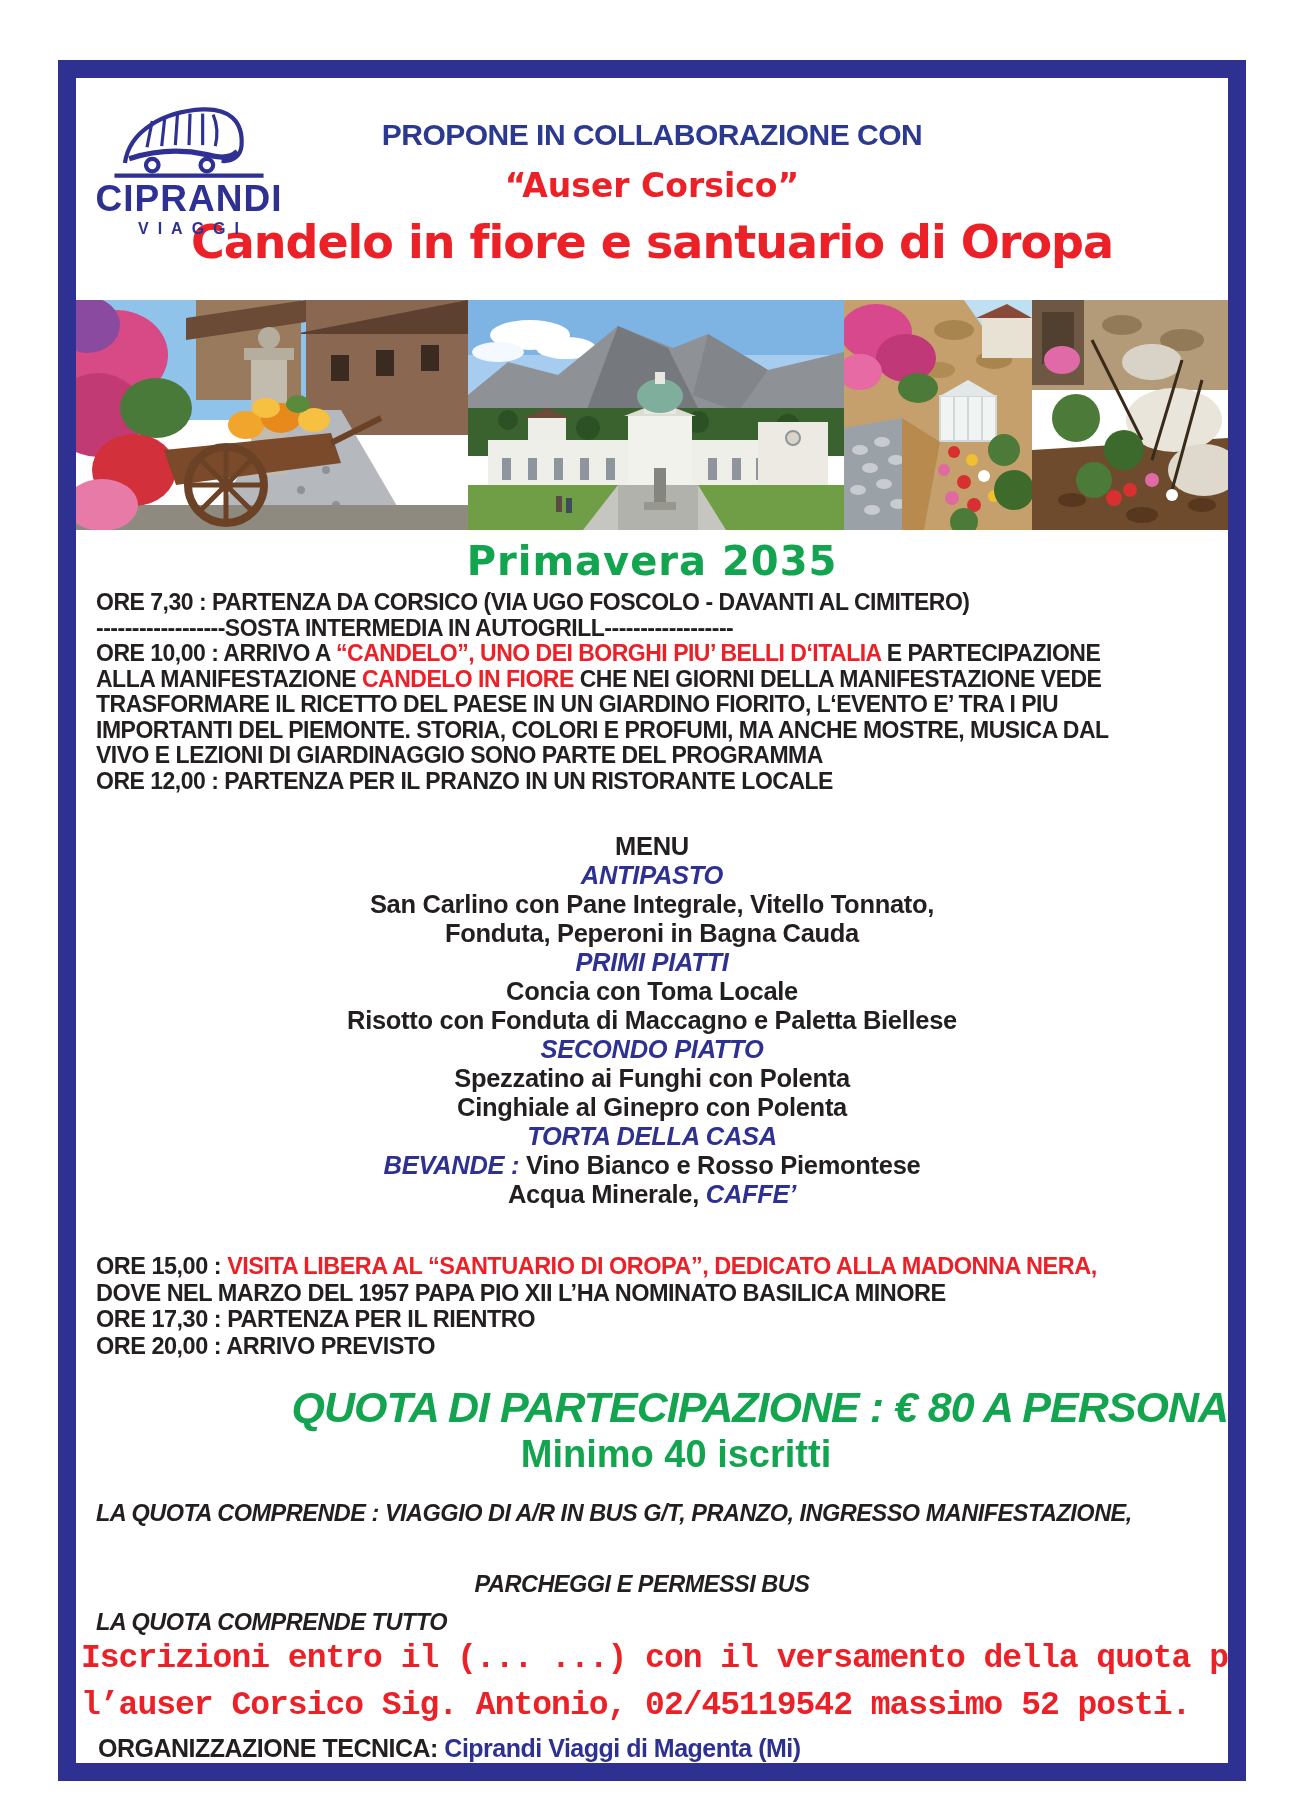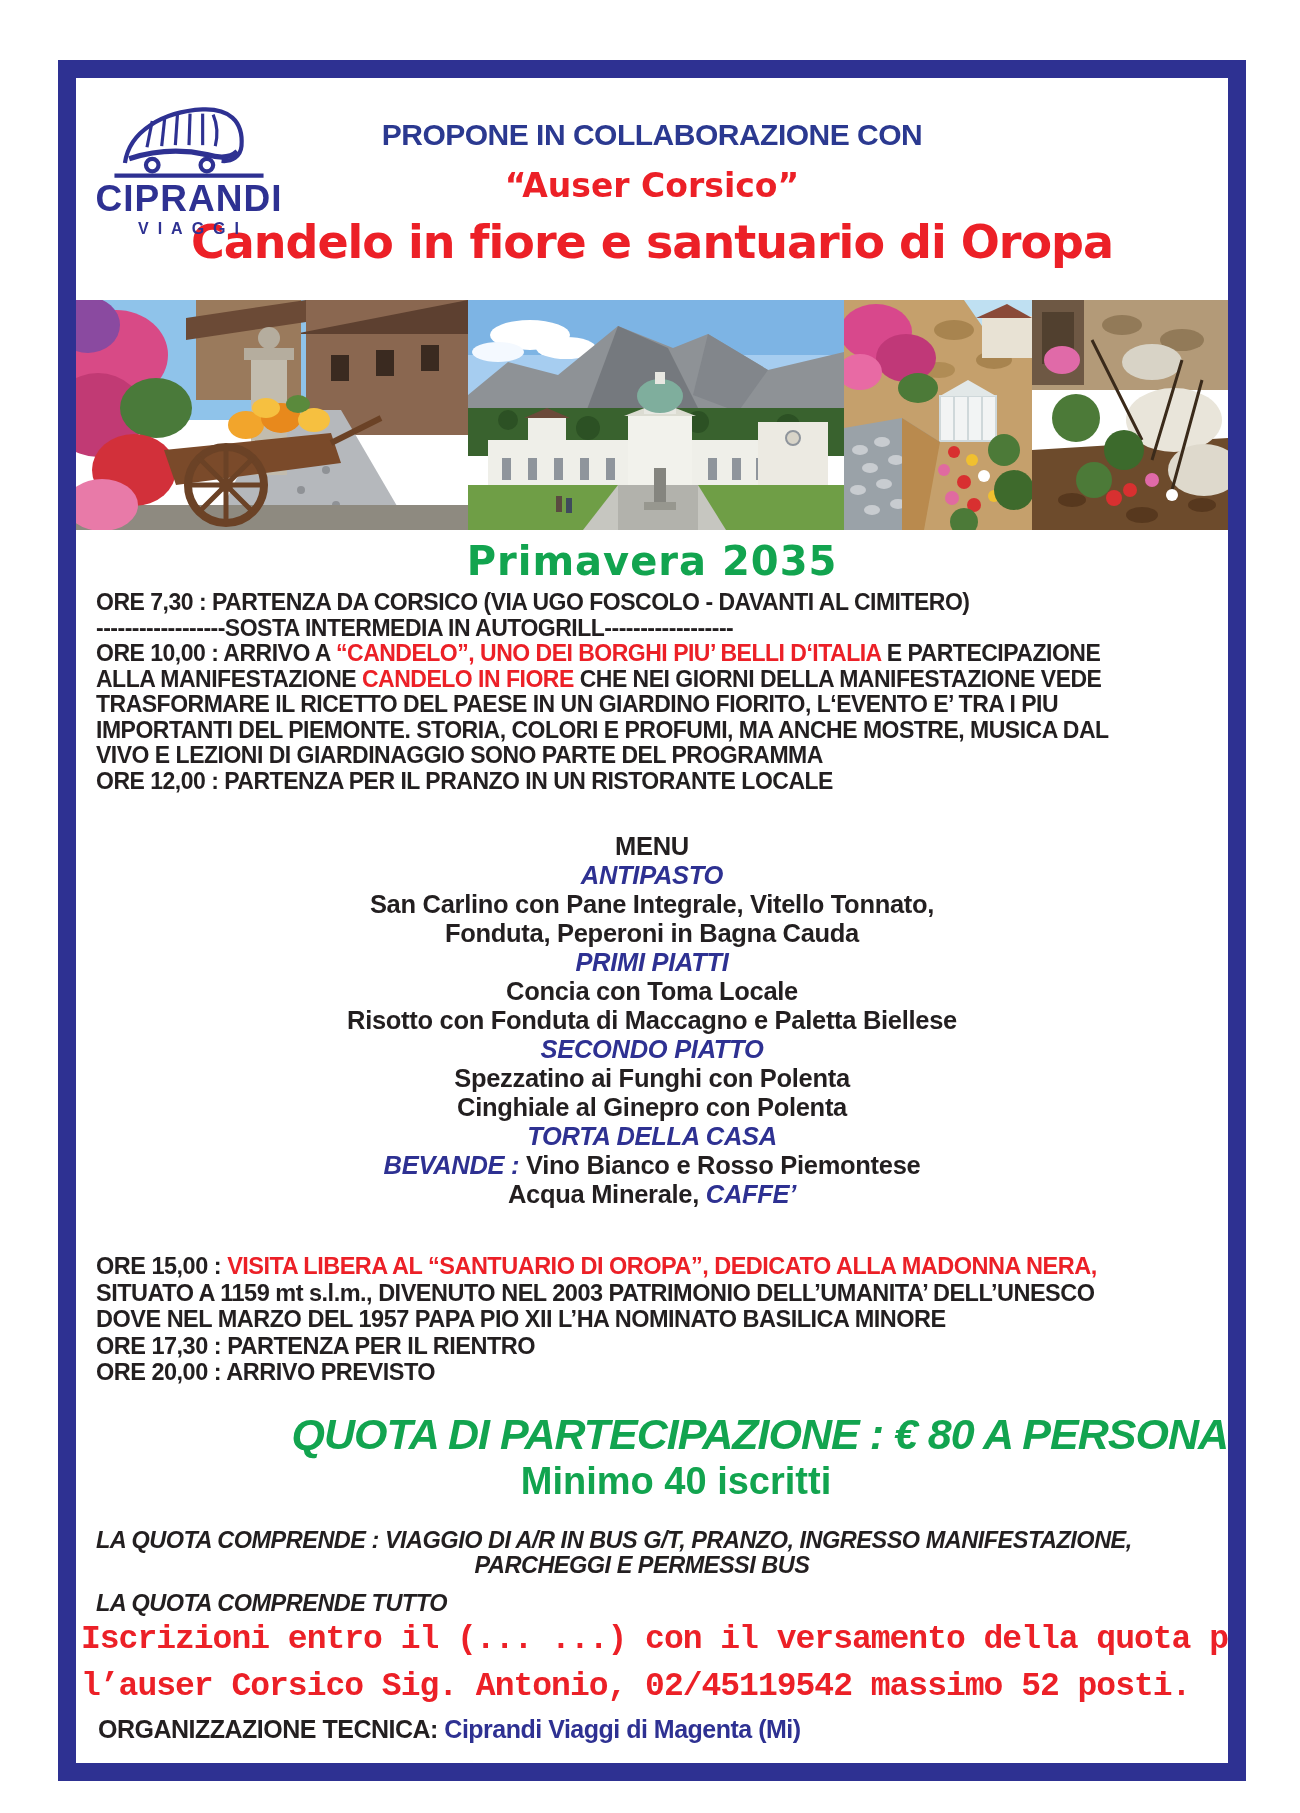--- a/index.html
+++ b/index.html
@@ -46,21 +46,21 @@
   .sg-rc{color:var(--red);font-weight:bold;}
 
   .prog{margin-top:6px;padding-left:20px;font-size:23px;line-height:25.5px;letter-spacing:-0.5px;}
   .menu{margin-top:38px;text-align:center;font-size:25.5px;line-height:29px;letter-spacing:-0.3px;}
   .prog2{margin-top:44px;padding-left:20px;font-size:23.5px;line-height:26.5px;letter-spacing:-0.5px;}
 
   .quota-title{margin-top:24px;text-align:right;font-size:43px;font-weight:bold;font-style:italic;color:var(--green);letter-spacing:-1px;white-space:nowrap;line-height:48px;}
   .quota-min{margin-top:2px;text-align:center;font-size:38px;font-weight:bold;color:var(--green);line-height:42px;padding-left:48px;}
 
   .inc{margin-top:26px;padding-left:20px;font-size:23.5px;line-height:25px;letter-spacing:-0.5px;}
-  .inc .al-center{padding-right:40px;}
+  .inc .al-center{padding-right:40px;margin-top:46px;}
 
   .iscr{margin-top:0;padding-left:5px;font-family:Liberation Mono, monospace;font-size:33px;line-height:47px;letter-spacing:-1px;}
   .org{margin-top:4px;padding-left:22px;font-size:25px;line-height:30px;letter-spacing:-0.5px;}
 </style>
 </head>
 <body>
 
 <div class="page">
   <div class="frame">
     <div class="inner">
@@ -268,21 +268,20 @@
           <div class="tline"><span class="sg-bi">SECONDO PIATTO</span></div>
           <div class="tline"><span class="sg-k">Spezzatino ai Funghi con Polenta</span></div>
           <div class="tline"><span class="sg-k">Cinghiale al Ginepro con Polenta</span></div>
           <div class="tline"><span class="sg-bi">TORTA DELLA CASA</span></div>
           <div class="tline"><span class="sg-bi">BEVANDE : </span><span class="sg-k">Vino Bianco e Rosso Piemontese</span></div>
           <div class="tline"><span class="sg-k">Acqua Minerale, </span><span class="sg-bi">CAFFE’</span></div>
         </div>
 
       <div class="prog2">
           <div class="tline"><span class="sg-k">ORE 15,00 : </span><span class="sg-r">VISITA LIBERA AL “SANTUARIO DI OROPA”, DEDICATO ALLA MADONNA NERA,</span></div>
-          <div class="tline"><span class="sg-k">SITUATO A 1159 mt s.l.m., DIVENUTO NEL 2003 PATRIMONIO DELL’UMANITA’ DELL’UNESCO</span></div>
           <div class="tline"><span class="sg-k">DOVE NEL MARZO DEL 1957 PAPA PIO XII L’HA NOMINATO BASILICA MINORE</span></div>
           <div class="tline"><span class="sg-k">ORE 17,30 : PARTENZA PER IL RIENTRO</span></div>
           <div class="tline"><span class="sg-k">ORE 20,00 : ARRIVO PREVISTO</span></div>
         </div>
 
       <div class="quota-title">QUOTA DI PARTECIPAZIONE : € 80 A PERSONA</div>
       <div class="quota-min">Minimo 40 iscritti</div>
 
       <div class="inc">
           <div class="tline"><span class="sg-ki">LA QUOTA COMPRENDE :  VIAGGIO DI A/R IN BUS G/T, PRANZO, INGRESSO MANIFESTAZIONE,</span></div>

